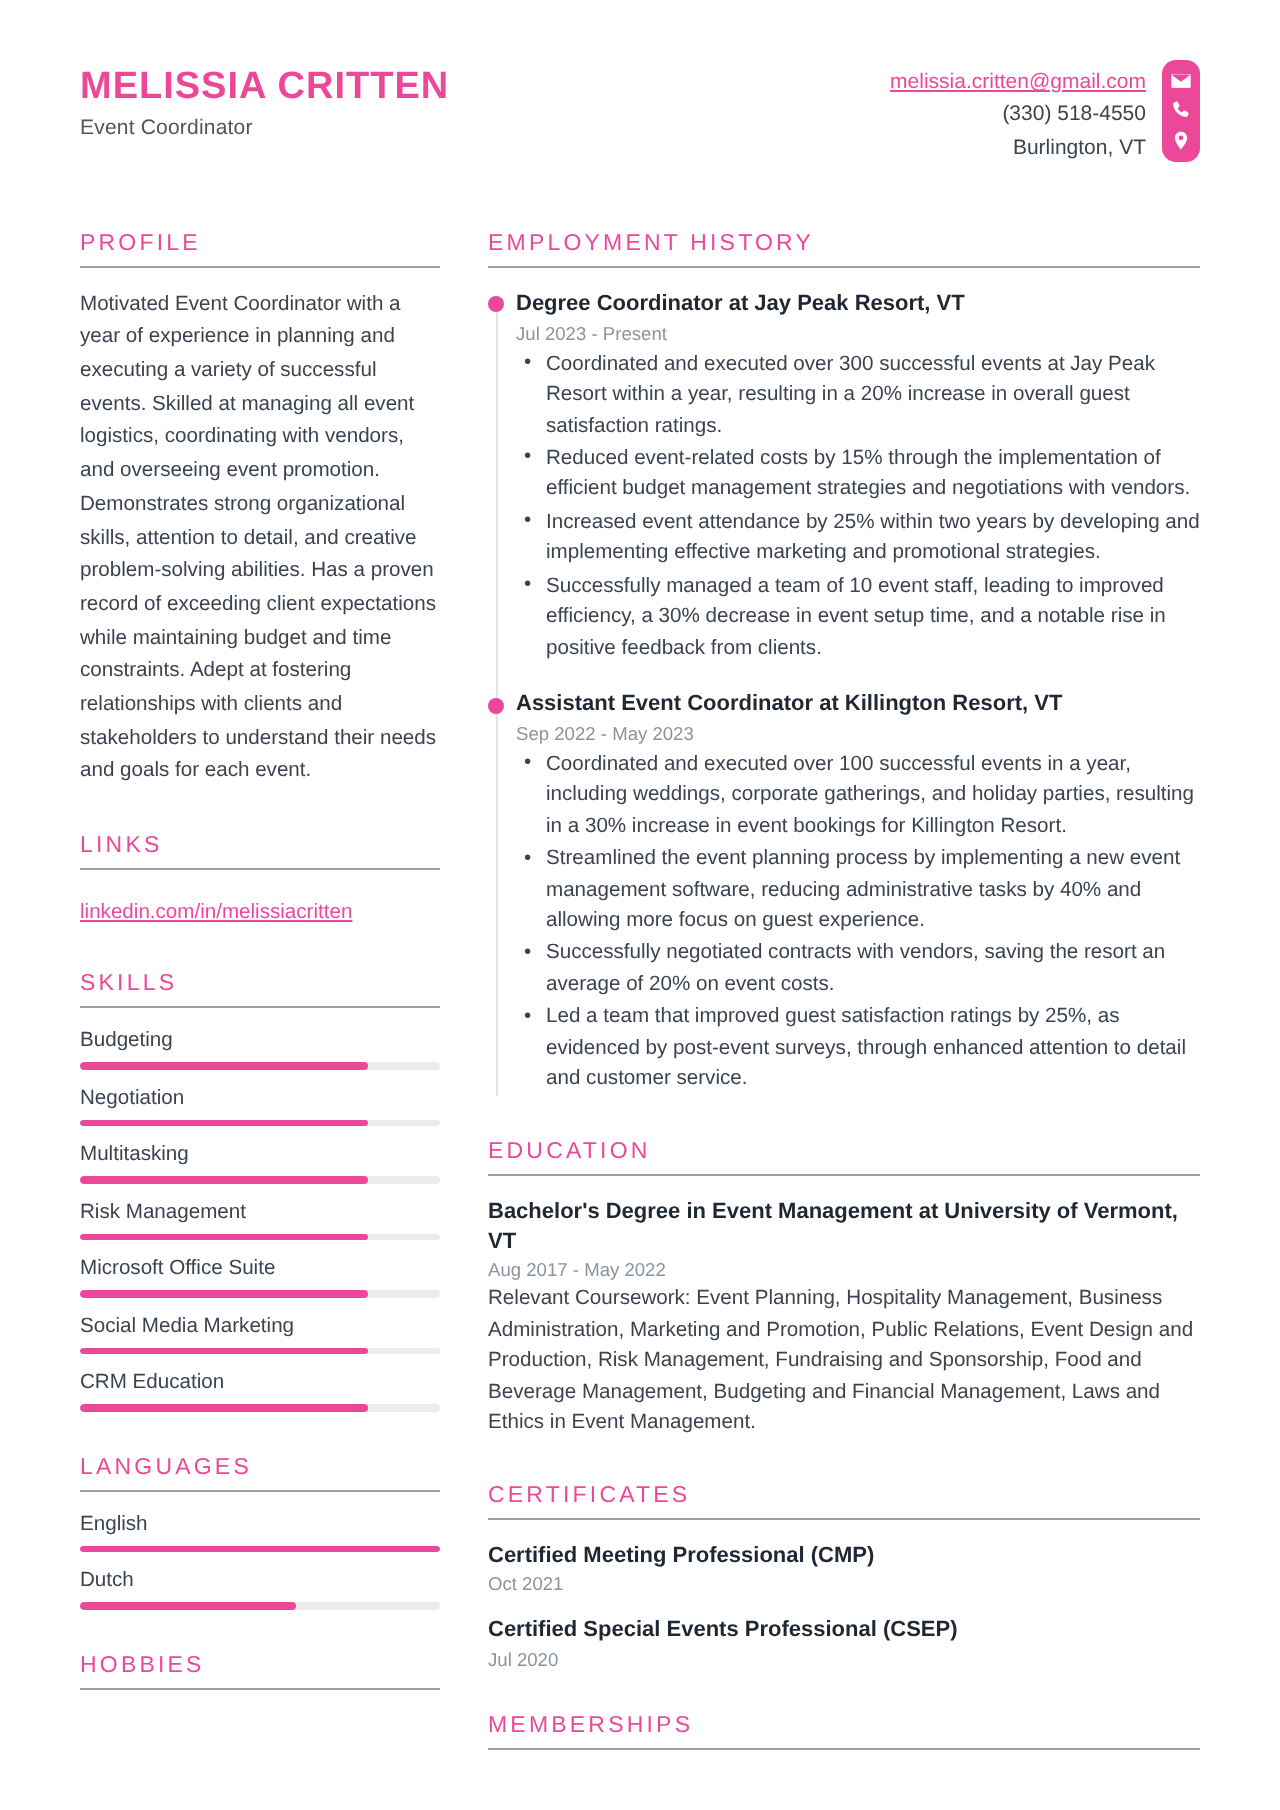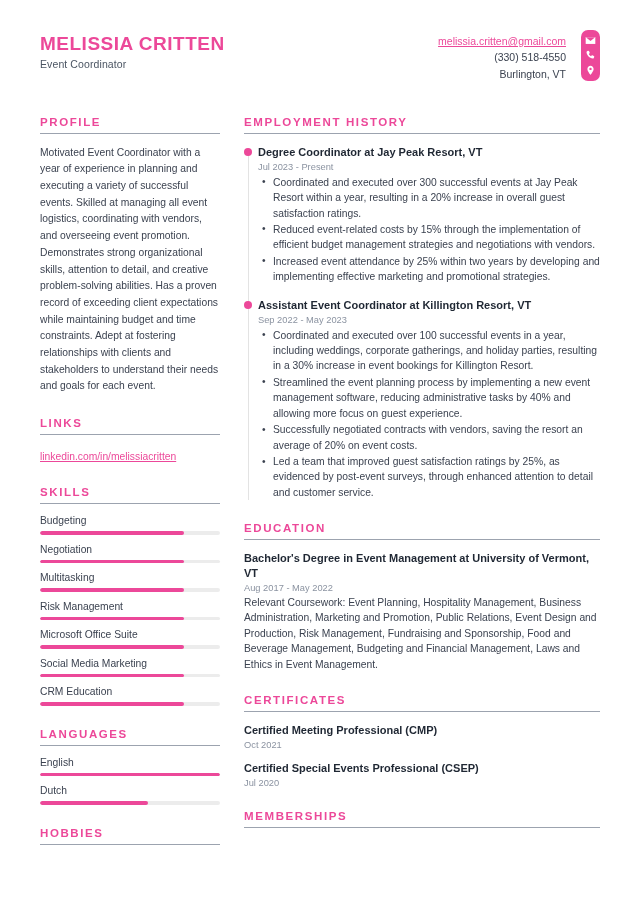--- a/index.html
+++ b/index.html
@@ -35,21 +35,21 @@
     letter-spacing: 0.5px;
     line-height: 1.05;
   }
   .job-title {
     font-size: 10.5px;
     color: #4b5563;
     margin-top: 4px;
     letter-spacing: 0.1px;
   }
 
-  .contact-wrap { display: flex; align-items: flex-start; gap: 15px; }
+  .contact-wrap { display: flex; align-items: flex-start; gap: 8px; }
   .contact-lines {
     text-align: right;
     font-size: 10.5px;
     line-height: 1.55;
     padding-top: 3px;
     color: #3b4250;
   }
   .contact-email {
     color: #ec4899;
     text-decoration: underline;
@@ -71,21 +71,21 @@
 
   
   .columns { display: flex; gap: 24px; }
   .col-left  { width: 180px; flex: none; }
   .col-right { width: 356px; flex: none; }
 
   
   .section { margin-bottom: 22px; }
   .section-title {
     font-size: 11.5px;
-    font-weight: bold;
+    font-weight: normal;
     color: #ec4899;
     letter-spacing: 1.6px;
     text-transform: uppercase;
     padding-bottom: 5px;
     border-bottom: 1.6px solid #9ca3af;
     margin-bottom: 11px;
   }
 
   
   .profile-text {
@@ -322,20 +322,21 @@
         <div class="timeline">
 
           <div class="job">
             <span class="job-dot"></span>
             <div class="job-heading">Degree Coordinator at Jay Peak Resort, VT</div>
             <div class="job-date">Jul 2023 - Present</div>
             <ul class="job-points">
               <li>Coordinated and executed over 300 successful events at Jay Peak Resort within a year, resulting in a 20% increase in overall guest satisfaction ratings.</li>
               <li>Reduced event-related costs by 15% through the implementation of efficient budget management strategies and negotiations with vendors.</li>
               <li>Increased event attendance by 25% within two years by developing and implementing effective marketing and promotional strategies.</li>
+              <li>Successfully managed a team of 10 event staff, leading to improved efficiency, a 30% decrease in event setup time, and a notable rise in positive feedback from clients.</li>
             </ul>
           </div>
 
           <div class="job">
             <span class="job-dot"></span>
             <div class="job-heading">Assistant Event Coordinator at Killington Resort, VT</div>
             <div class="job-date">Sep 2022 - May 2023</div>
             <ul class="job-points">
               <li>Coordinated and executed over 100 successful events in a year, including weddings, corporate gatherings, and holiday parties, resulting in a 30% increase in event bookings for Killington Resort.</li>
               <li>Streamlined the event planning process by implementing a new event management software, reducing administrative tasks by 40% and allowing more focus on guest experience.</li>

